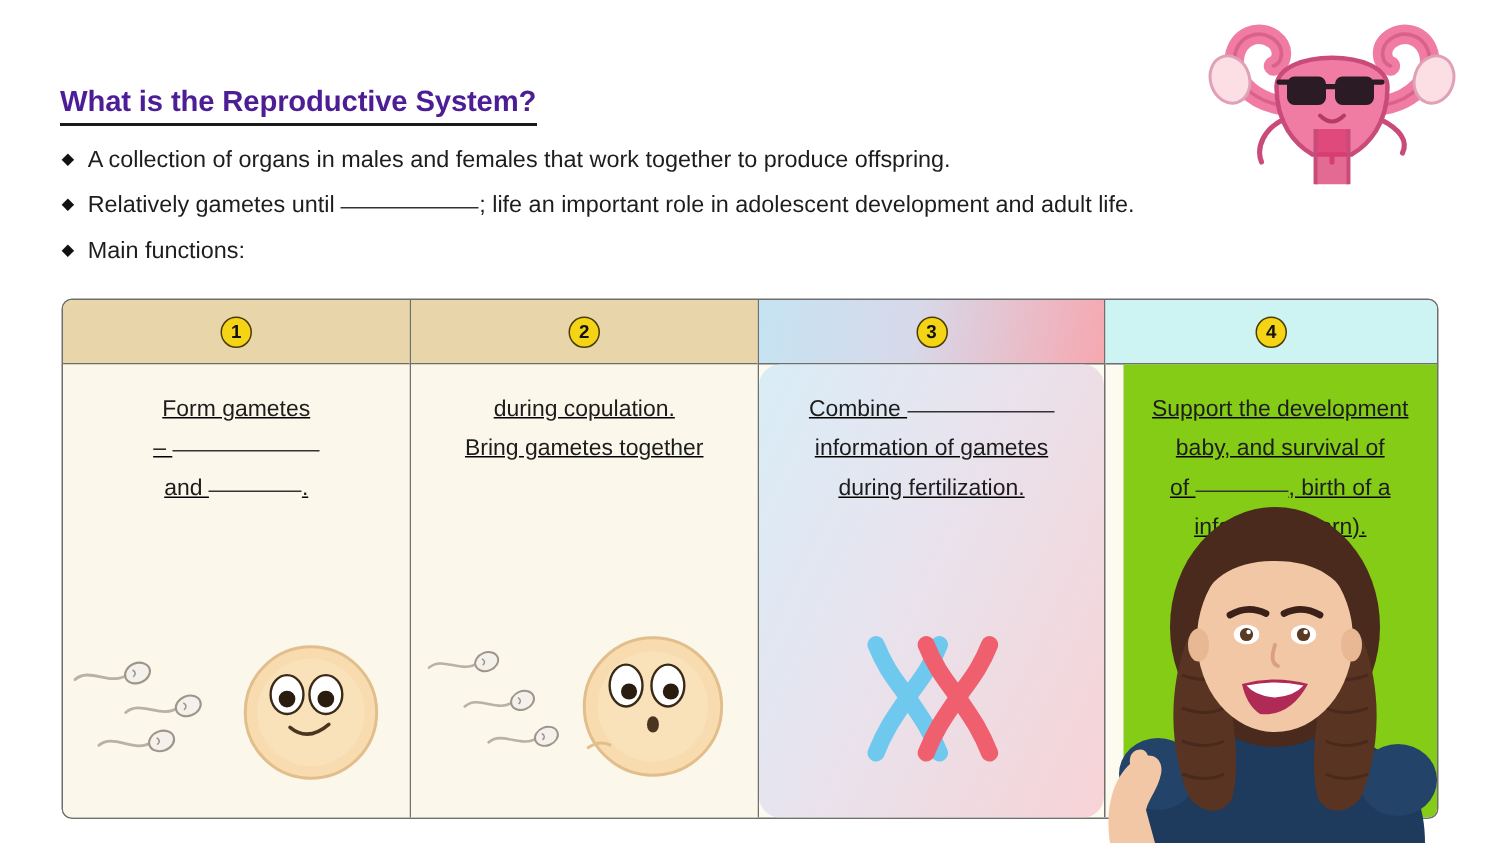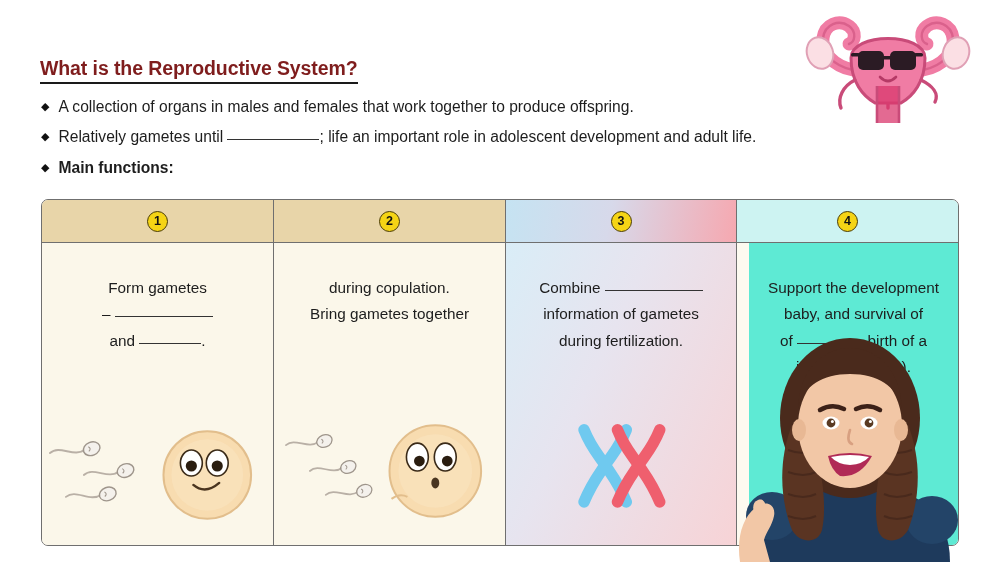--- a/index.html
+++ b/index.html
@@ -19,21 +19,21 @@
     background: #ffffff;
   }
 
   
   #page-title {
     position: absolute;
     left: 40px;
     top: 59px;
     font-size: 19.5px;
     font-weight: bold;
-    color: #7f1d1d;
+    color: #4c1d95;
     letter-spacing: -0.1px;
     border-bottom: 2px solid #1a1a1a;
     padding-bottom: 3px;
     line-height: 1.0;
   }
 
   
   #bullet-list {
     position: absolute;
     left: 41px;
@@ -50,21 +50,21 @@
   }
   .bullet-mark {
     font-size: 11px;
     color: #111;
     margin-right: 9px;
     line-height: 1;
     position: relative;
     top: -2px;
     flex: 0 0 auto;
   }
-  .bullet-row.strong .bullet-text { font-weight: bold; text-align: center; }
+  .bullet-row.strong .bullet-text { font-weight: normal; text-align: center; }
 
   .blank {
     display: inline-block;
     border-bottom: 1.4px solid #333;
     vertical-align: baseline;
     position: relative;
     top: -2px;
   }
   .blank-lg { width: 92px; }
   .blank-md { width: 98px; }
@@ -119,27 +119,29 @@
     justify-content: center;
     font-size: 12.5px;
     font-weight: bold;
     color: #121212;
     line-height: 1;
   }
 
   .col-body {
     flex: 1 1 auto;
     position: relative;
-    padding: 32px 14px 0;
+    padding: 17px 14px 0;
+    text-decoration: underline;
   }
   .col-1 .col-body, .col-2 .col-body { background: #fbf7ea; }
   .col-3 .col-body {
     background: linear-gradient(115deg, #d9edf7 0%, #e7e4ef 40%, #f7d3d6 100%);
-  }
-  .col-4 .col-body { background: #5eead4; margin-left: 12px; }
+    border-radius: 14px;
+  }
+  .col-4 .col-body { background: #84cc16; margin-left: 12px; }
 
   .cell-text {
     text-align: center;
     font-size: 15.3px;
     color: #1d1d1d;
     line-height: 1.72;
   }
 
   
   .illus {

